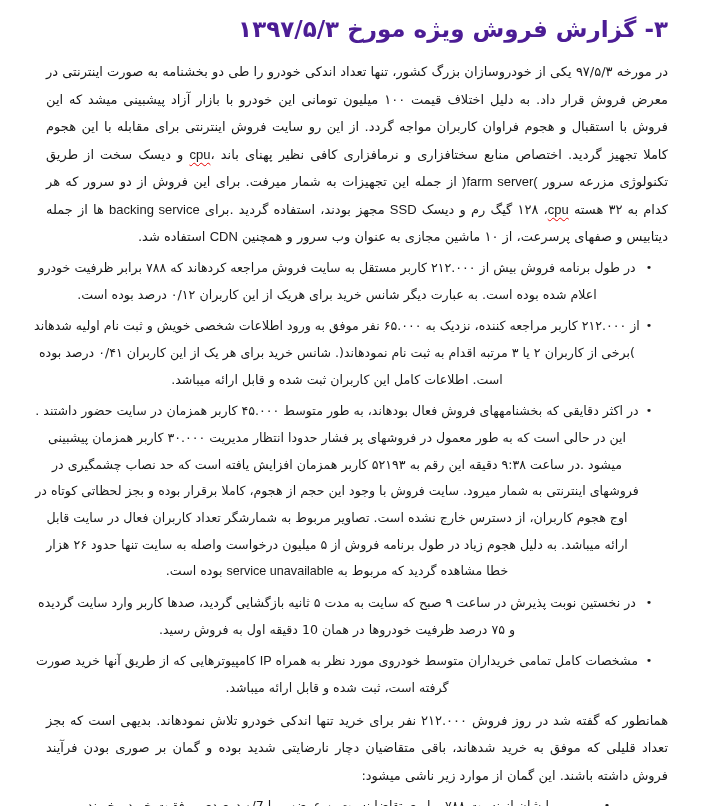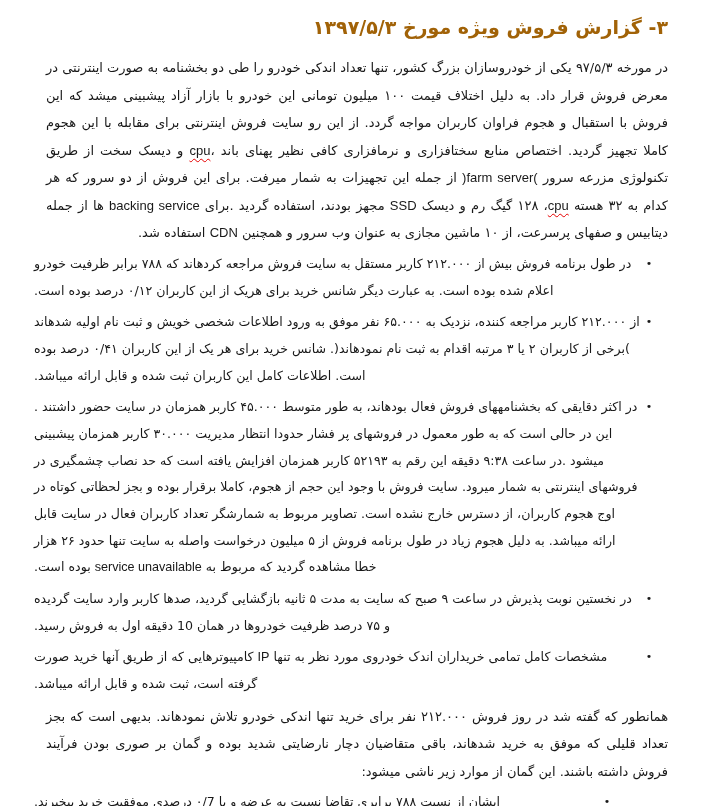--- a/index.html
+++ b/index.html
@@ -2,36 +2,36 @@
 <html lang="fa"><head>
 <meta charset="utf-8">
 <style>
   html,body{margin:0;padding:0;}
   body{
     width:702px;height:806px;overflow:hidden;background:#ffffff;
     font-family:"DejaVu Sans",sans-serif;color:#181818;
   }
   .page{direction:rtl;padding:10px 34px 0 34px;}
   .report-title{
-    font-size:19px;font-weight:bold;margin:6px 0 16px 0;
-    color:#a16207;letter-spacing:0;
+    font-size:23px;font-weight:bold;margin:6px 0 16px 0;
+    color:#4c1d95;letter-spacing:0;
   }
   .paragraph{
     font-size:13px;line-height:2.12;text-align:justify;margin:0 0 4px 12px;
   }
   .bullet,.subbullet{
     display:flex;align-items:flex-start;font-size:12.6px;line-height:2.12;
     margin:0 10px 5px 0;
   }
   .subbullet{margin-right:52px;}
   .marker{
     flex:0 0 18px;width:18px;text-align:center;font-size:11px;line-height:2.4;
     user-select:none;
   }
-  .btext{flex:1;text-align:left;}
+  .btext{flex:1;text-align:center;}
   .latin{
     direction:ltr;unicode-bidi:isolate;
     font-family:"Liberation Sans","DejaVu Sans",sans-serif;
   }
   .misspell{
     text-decoration-line:underline;
     text-decoration-style:wavy;
     text-decoration-color:#e60000;
     text-decoration-thickness:1px;
     text-underline-offset:3px;
@@ -56,21 +56,21 @@
       <div class="bullet">
         <span class="marker">•</span>
         <div class="btext"><span class="">در اکثر دقایقی که بخشنامههای فروش فعال بودهاند، به طور متوسط ۴۵.۰۰۰ کاربر همزمان در سایت حضور داشتند . این در حالی است که به طور معمول در فروشهای پر فشار حدودا انتظار مدیریت ۳۰.۰۰۰ کاربر همزمان پیشبینی میشود .در ساعت ۹:۳۸ دقیقه این رقم به ۵۲۱۹۳ کاربر همزمان افزایش یافته است که حد نصاب چشمگیری در فروشهای اینترنتی به شمار میرود. سایت فروش با وجود این حجم از هجوم، کاملا برقرار بوده و بجز لحظاتی کوتاه در اوج هجوم کاربران، از دسترس خارج نشده است. تصاویر مربوط به شمارشگر تعداد کاربران فعال در سایت قابل ارائه میباشد. به دلیل هجوم زیاد در طول برنامه فروش از ۵ میلیون درخواست واصله به سایت تنها حدود ۲۶ هزار خطا مشاهده گردید که مربوط به </span><span class="latin">service unavailable</span><span class=""> بوده است.</span></div>
       </div>
       <div class="bullet">
         <span class="marker">•</span>
         <div class="btext"><span class="">در نخستین نوبت پذیرش در ساعت ۹ صبح که سایت به مدت ۵ ثانیه بازگشایی گردید، صدها کاربر وارد سایت گردیده و ۷۵ درصد ظرفیت خودروها در همان 10 دقیقه اول به فروش رسید.</span></div>
       </div>
       <div class="bullet">
         <span class="marker">•</span>
-        <div class="btext"><span class="">مشخصات کامل تمامی خریداران اندک خودروی مورد نظر به تنها </span><span class="latin">IP</span><span class=""> کامپیوترهایی که از طریق آنها خرید صورت گرفته است، ثبت شده و قابل ارائه میباشد.</span></div>
+        <div class="btext"><span class="">مشخصات کامل تمامی خریداران متوسط خودروی مورد نظر به همراه </span><span class="latin">IP</span><span class=""> کامپیوترهایی که از طریق آنها خرید صورت گرفته است، ثبت شده و قابل ارائه میباشد.</span></div>
       </div>
       <div class="paragraph"><span class="">همانطور که گفته شد در روز فروش ۲۱۲.۰۰۰ نفر برای خرید تنها اندکی خودرو تلاش نمودهاند. بدیهی است که بجز تعداد قلیلی که موفق به خرید شدهاند، باقی متقاضیان دچار نارضایتی شدید بوده و گمان بر صوری بودن فرآیند فروش داشته باشند. این گمان از موارد زیر ناشی میشود:</span></div>
       <div class="subbullet">
         <span class="marker">•</span>
         <div class="btext"><span class="">ایشان از نسبت ۷۸۸ برابری تقاضا نسبت به عرضه و یا ۰/7 درصدی موفقیت خرید بیخبرند.</span></div>
       </div>
     </main>
 </div>
 
 </body></html>

